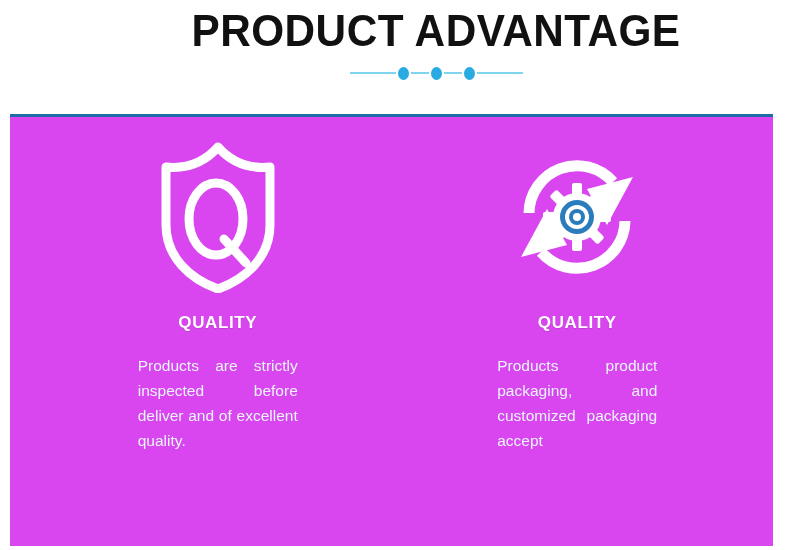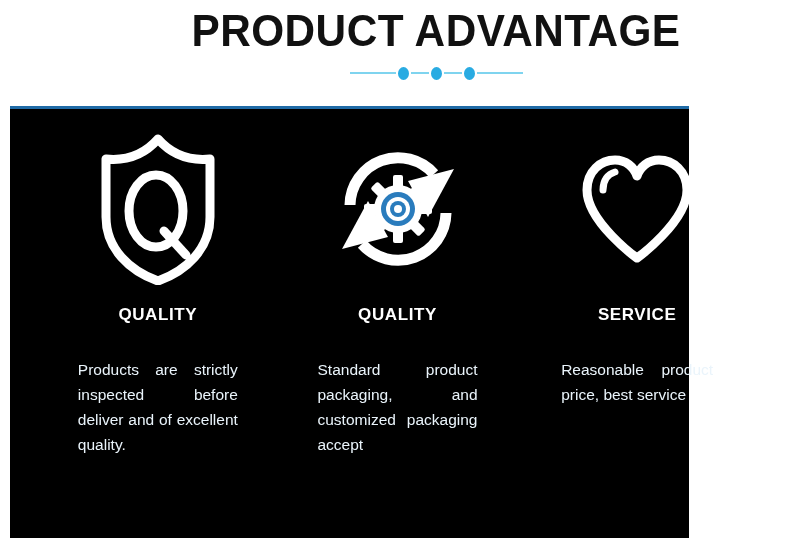--- a/index.html
+++ b/index.html
@@ -66,24 +66,24 @@
     height: 13px;
     border-radius: 50%;
     background: #29abe2;
     margin: 0 2px;
   }
 
   
   .panel {
     position: absolute;
     left: 10px;
-    top: 106px;
-    width: 679px;
+    top: 114px;
+    width: 763px;
     height: 432px;
-    background: #000000;
+    background: #d946ef;
     border-top: 3px solid #1f6ba6;
     box-sizing: border-box;
   }
 
   .cols {
     position: absolute;
     left: 0;
     top: 0;
     width: 775px;
     height: 432px;
@@ -120,21 +120,21 @@
     margin-bottom: 0;
     text-shadow: 0 1px 1px rgba(0,0,0,0.12);
   }
 
   .col-body {
     color: #eaf4fb;
     font-size: 15.5px;
     line-height: 25px;
     text-align: justify;
     text-align-last: left;
-    margin-top: 32px;
+    margin-top: 20px;
     width: 100%;
     max-width: 160px;
     hyphens: manual;
   }
   .col-body.w-sm { max-width: 152px; }
 </style>
 </head>
 <body>
 
 <div class="header">
@@ -192,28 +192,18 @@
             </g>
             <circle cx="0" cy="0" r="24" fill="#ffffff"></circle>
             <circle cx="0" cy="0" r="17" fill="#2a7cbd"></circle>
             <circle cx="0" cy="0" r="12" fill="#ffffff"></circle>
             <circle cx="0" cy="0" r="8" fill="#2a7cbd"></circle>
             <circle cx="0" cy="0" r="4" fill="#ffffff"></circle>
           </g>
         </svg>
       </div>
       <div class="col-title">QUALITY</div>
-      <div class="col-body">Standard product packaging, and customized packaging accept</div>
+      <div class="col-body">Products product packaging, and customized packaging accept</div>
     </div>
 
-    <div class="col">
-      <div class="icon-wrap">
-        <svg width="116" height="114" viewBox="0 0 116 114" fill="none">
-          <path d="M58 106 C58 106 8 70 8 38 C8 19 22 8 36 8 C47 8 55 15 58 24 C61 15 69 8 80 8 C94 8 108 19 108 38 C108 70 58 106 58 106 Z" stroke="#ffffff" stroke-width="9" stroke-linejoin="round" fill="none"></path>
-          <path d="M24 38 C24 28 29 22 36 20" stroke="#ffffff" stroke-width="7" stroke-linecap="round" fill="none"></path>
-        </svg>
-      </div>
-      <div class="col-title">SERVICE</div>
-      <div class="col-body w-sm">Reasonable product price, best service</div>
-    </div>
 
   </div>
 </div>
 
 </body></html>

